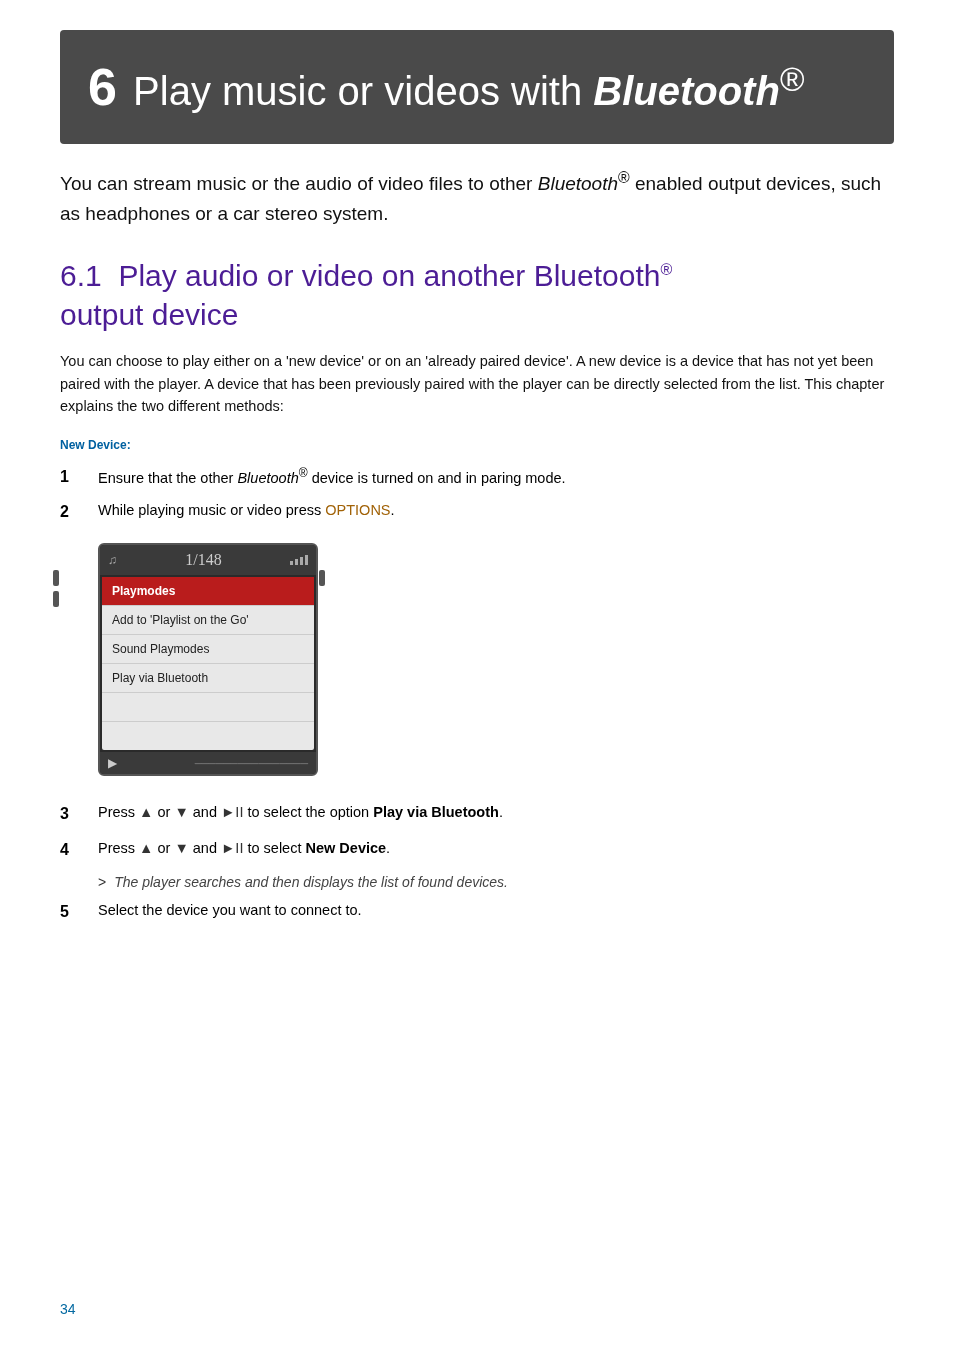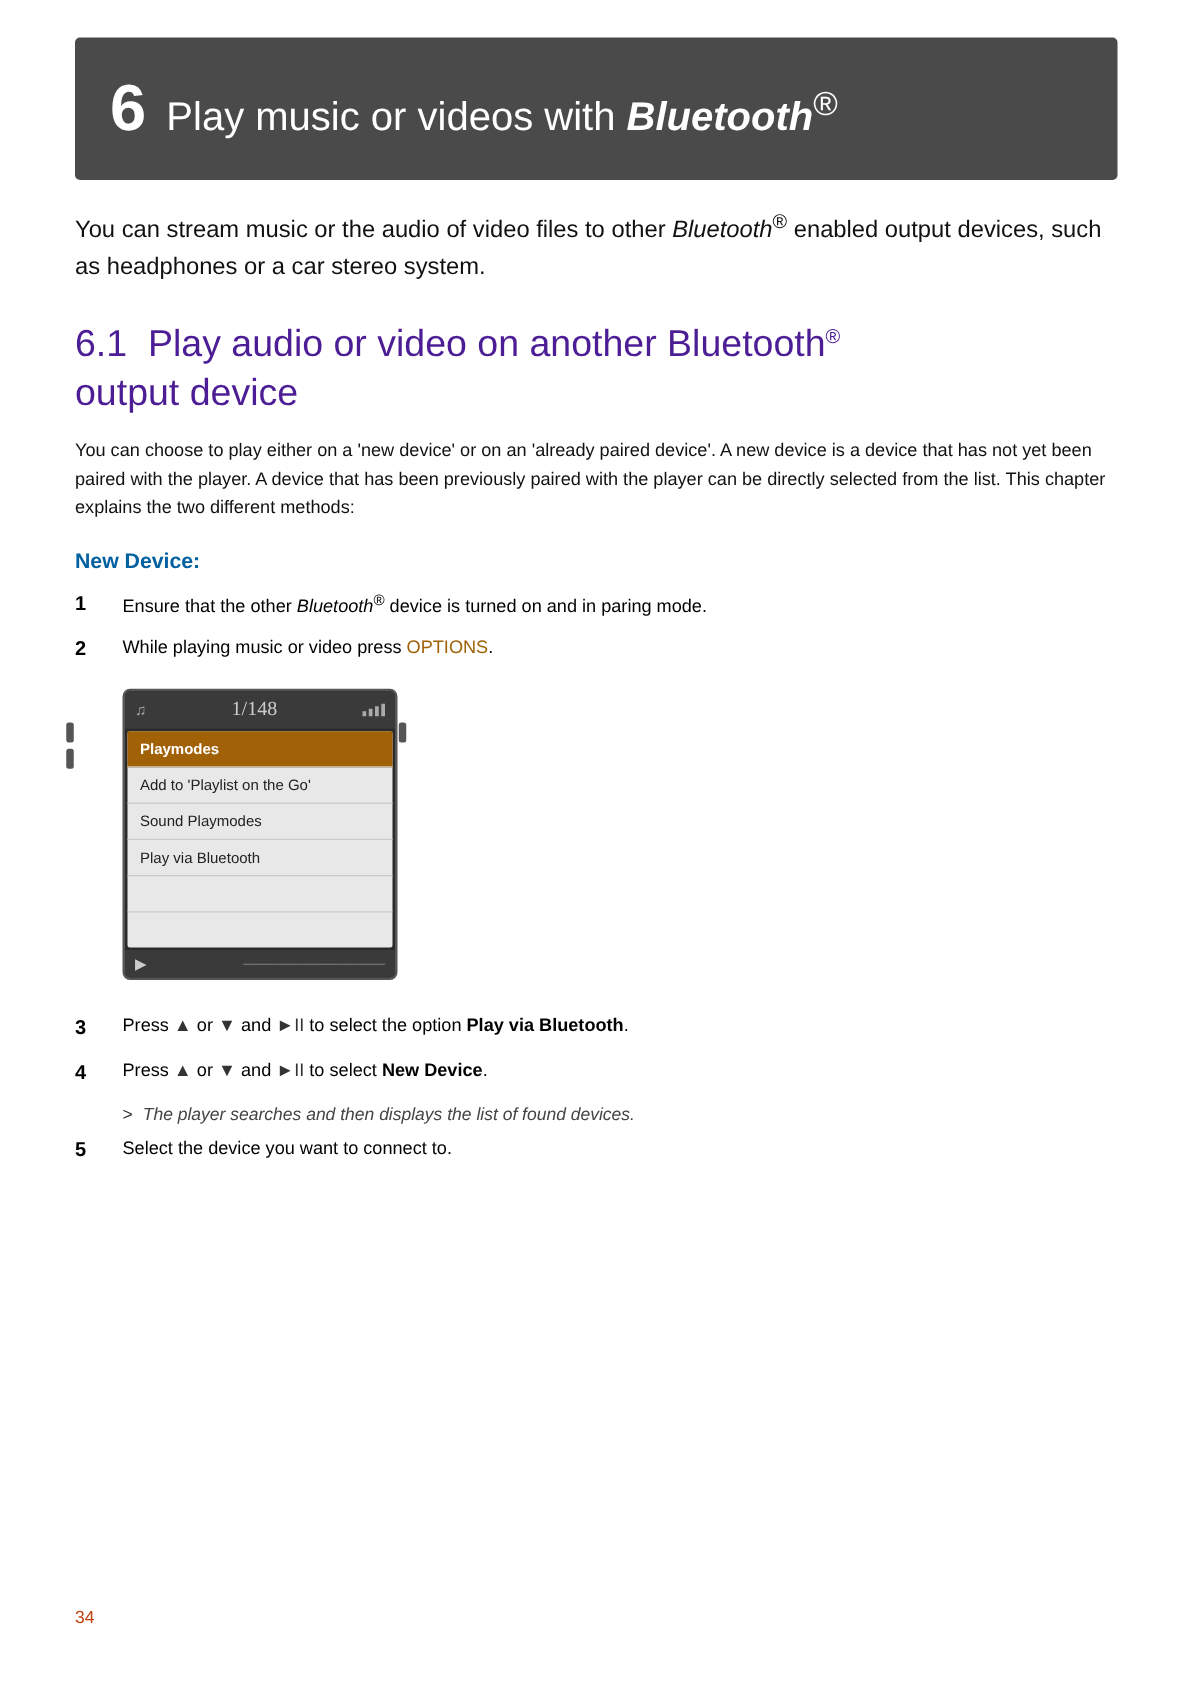--- a/index.html
+++ b/index.html
@@ -22,21 +22,21 @@
       margin-bottom: 22px;
       border-radius: 4px;
     }
     .chapter-header .chapter-number {
       font-size: 52px;
       font-weight: bold;
       display: inline;
       margin-right: 12px;
     }
     .chapter-header .chapter-title {
-      font-size: 32px;
+      font-size: 40px;
       font-weight: normal;
       display: inline;
     }
     .chapter-header .chapter-title-italic {
       font-style: italic;
       font-weight: bold;
     }
 
     
     .intro-text {
@@ -63,21 +63,21 @@
     
     .body-text {
       font-size: 14.5px;
       line-height: 1.55;
       margin-bottom: 18px;
       color: #111;
     }
 
     
     .sub-heading {
-      font-size: 17px;
+      font-size: 12px;
       font-weight: bold;
       color: #0060a0;
       margin-bottom: 10px;
     }
 
     
     .numbered-list {
       list-style: none;
       margin-bottom: 0;
     }
@@ -151,21 +151,21 @@
     .device-menu-item {
       padding: 5px 10px;
       font-size: 12px;
       color: #222;
       border-bottom: 1px solid #ccc;
     }
     .device-menu-item:last-child {
       border-bottom: none;
     }
     .device-menu-item.menu-header {
-      background: #a16207;
+      background: #b91c1c;
       color: #fff;
       font-weight: bold;
     }
     .side-button {
       width: 6px;
       height: 16px;
       background: #555;
       border-radius: 2px;
     }
     .device-bottom-bar {
@@ -204,24 +204,24 @@
     }
     .sub-result::before {
       content: '>';
       font-style: normal;
       color: #333;
     }
 
     
     .page-number {
       position: absolute;
-      bottom: 46px;
+      bottom: 30px;
       left: 60px;
       font-size: 14px;
-      color: #c2410c;
+      color: #0369a1;
     }
 
     .italic-bt {
       font-style: italic;
     }
   </style>
 </head>
 <body>
 
 

